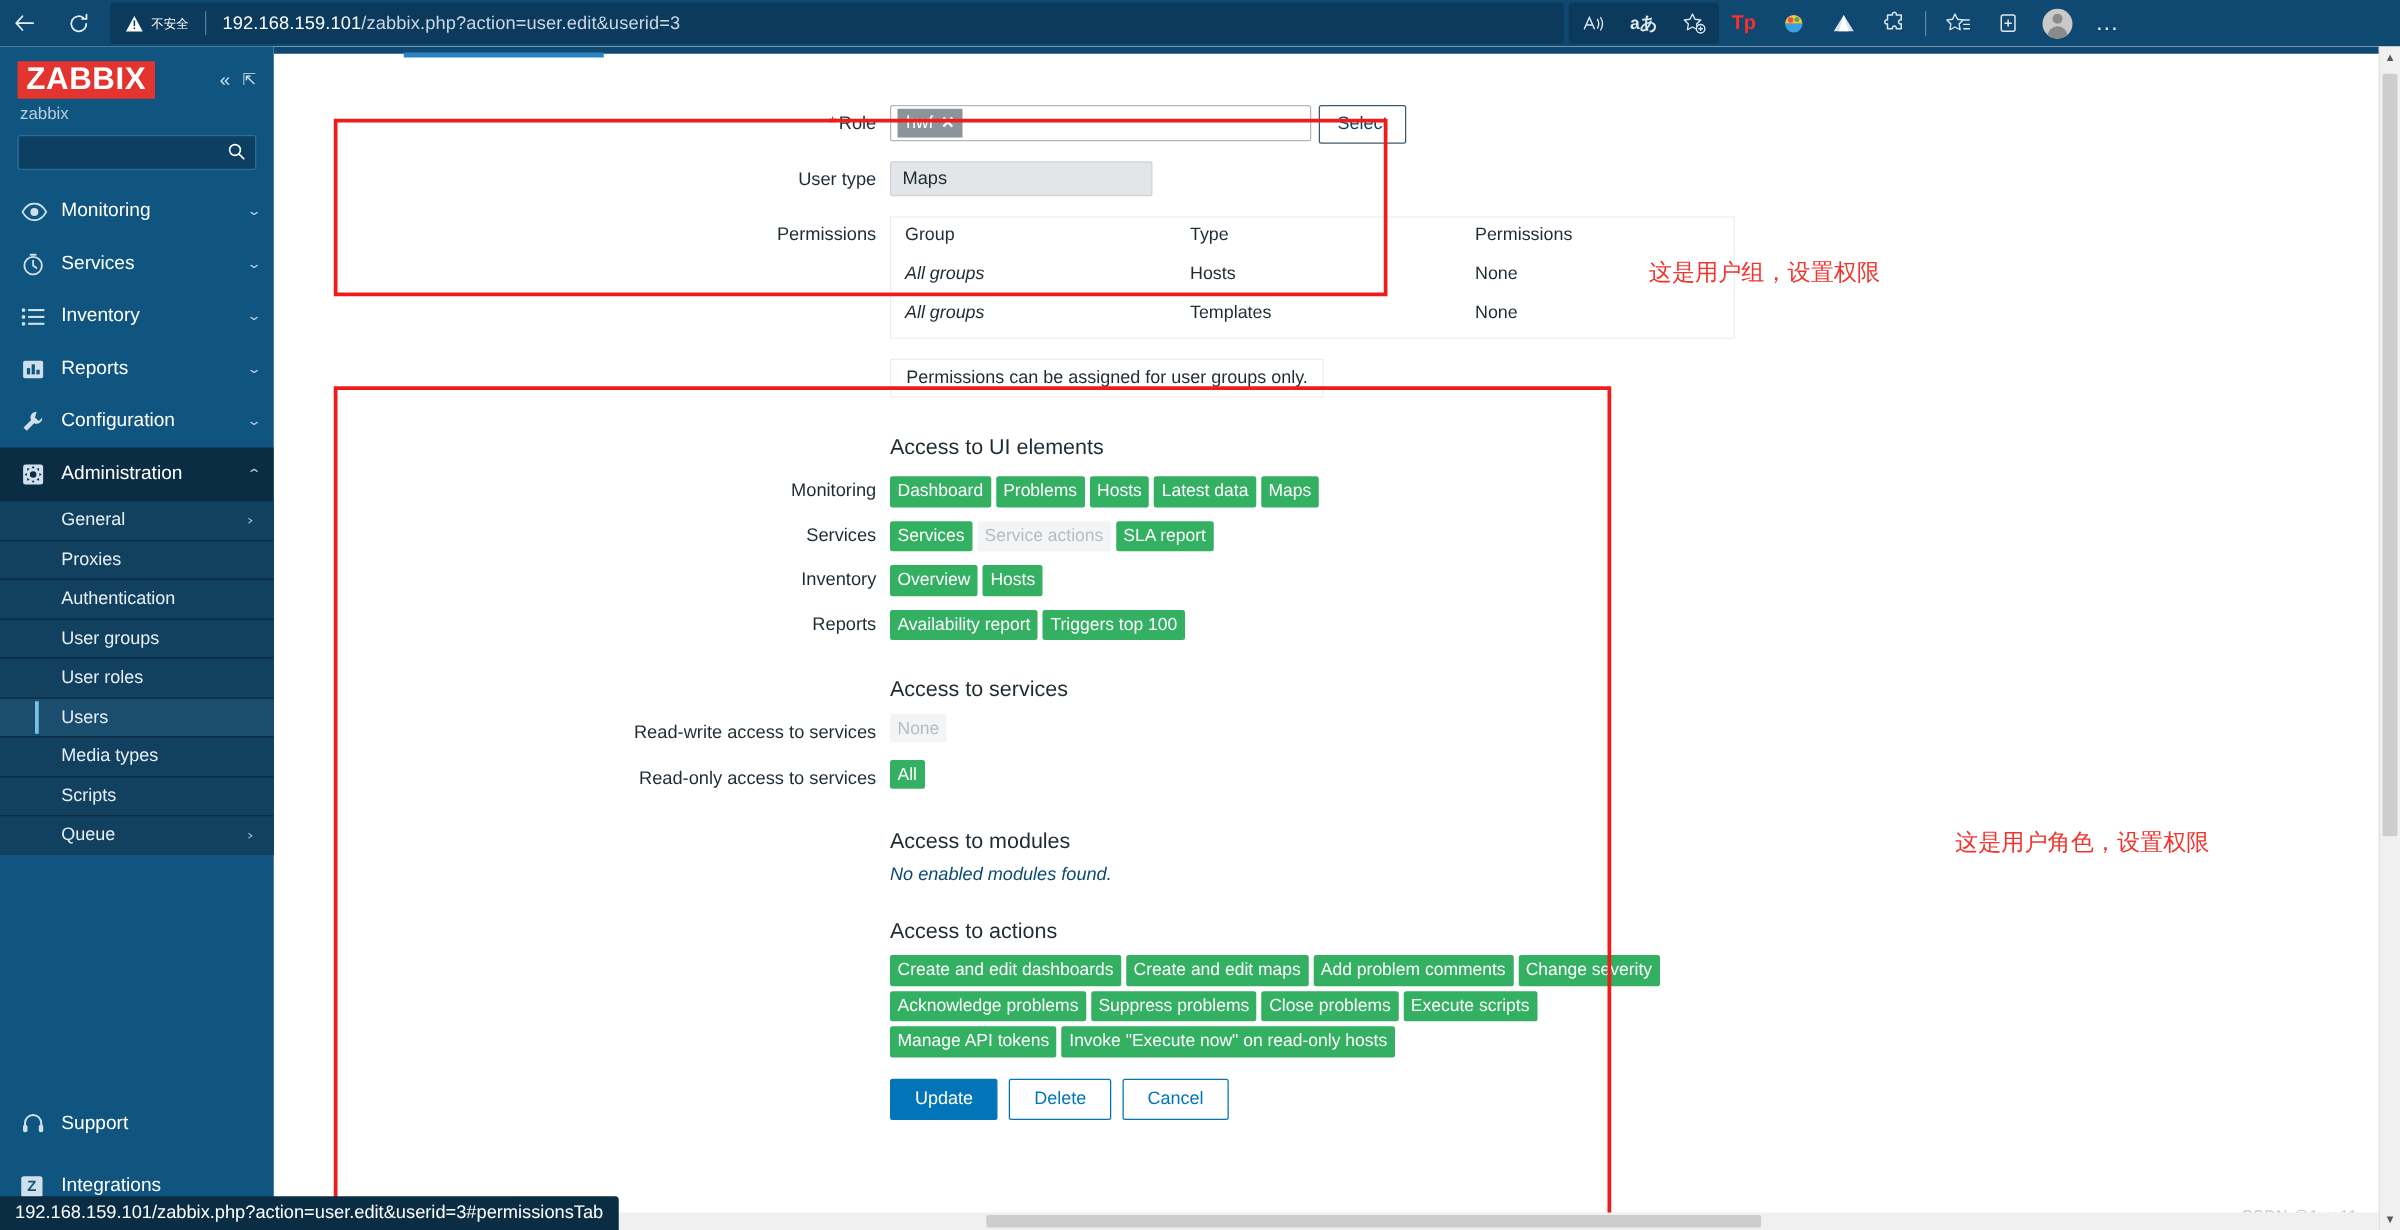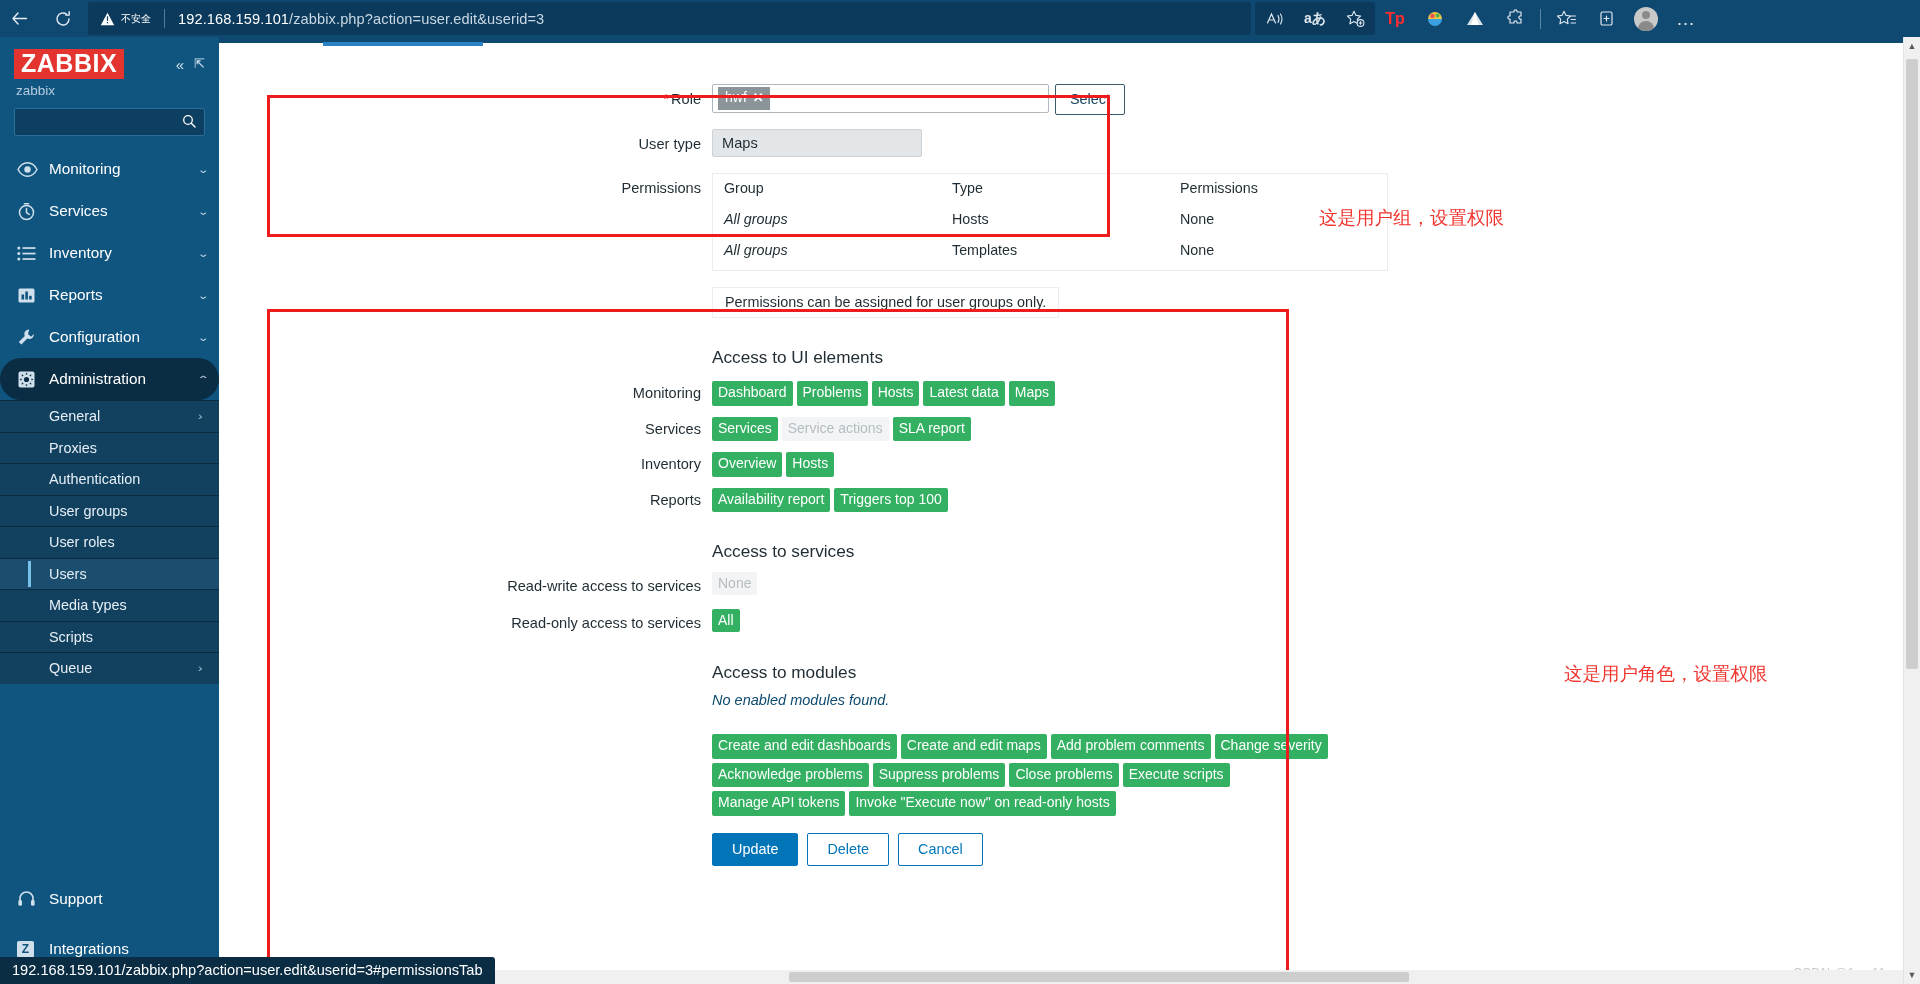--- a/index.html
+++ b/index.html
@@ -138,21 +138,21 @@
   }
   .sb-item .ico {
     width: 26px; flex: 0 0 26px;
     display:flex; align-items:center; justify-content:flex-start;
     color:#cfe0ec;
   }
   .sb-item .lbl { flex: 1 1 auto; padding-left: 6px; }
   .sb-item .chev {
     font-size: 10px; color: #bcd3e4; transform: scaleX(1.5);
   }
-  .sb-item.active-parent { background: #0b2d44; border-radius: 21px; }
+  .sb-item.active-parent { background: #0b2d44; }
   .sb-sub { background: #0a2336; }
   .sb-sub-item {
     height: 31.5px;
     display: flex; align-items: center;
     padding-left: 49px;
     font-size: 14.4px;
     color: #e6eff6;
     background: #12405f;
     border-top: 1px solid #0a2b42;
     cursor: pointer;
@@ -723,20 +723,21 @@
             <div class="italic-note">No enabled modules found.</div>
           </div>
         </div>
       </div>
 
 
       <div style="margin-top:26px;">
         <div class="frow">
           <div class="flabel"></div>
           <div class="fctl">
+            <div class="section-title">Access to actions</div>
             <div class="tag-row" style="margin-bottom:4px;">
               <span class="tag">Create and edit dashboards</span>
               <span class="tag">Create and edit maps</span>
               <span class="tag">Add problem comments</span>
               <span class="tag">Change severity</span>
             </div>
             <div class="tag-row" style="margin-bottom:4px;">
               <span class="tag">Acknowledge problems</span>
               <span class="tag">Suppress problems</span>
               <span class="tag">Close problems</span>

